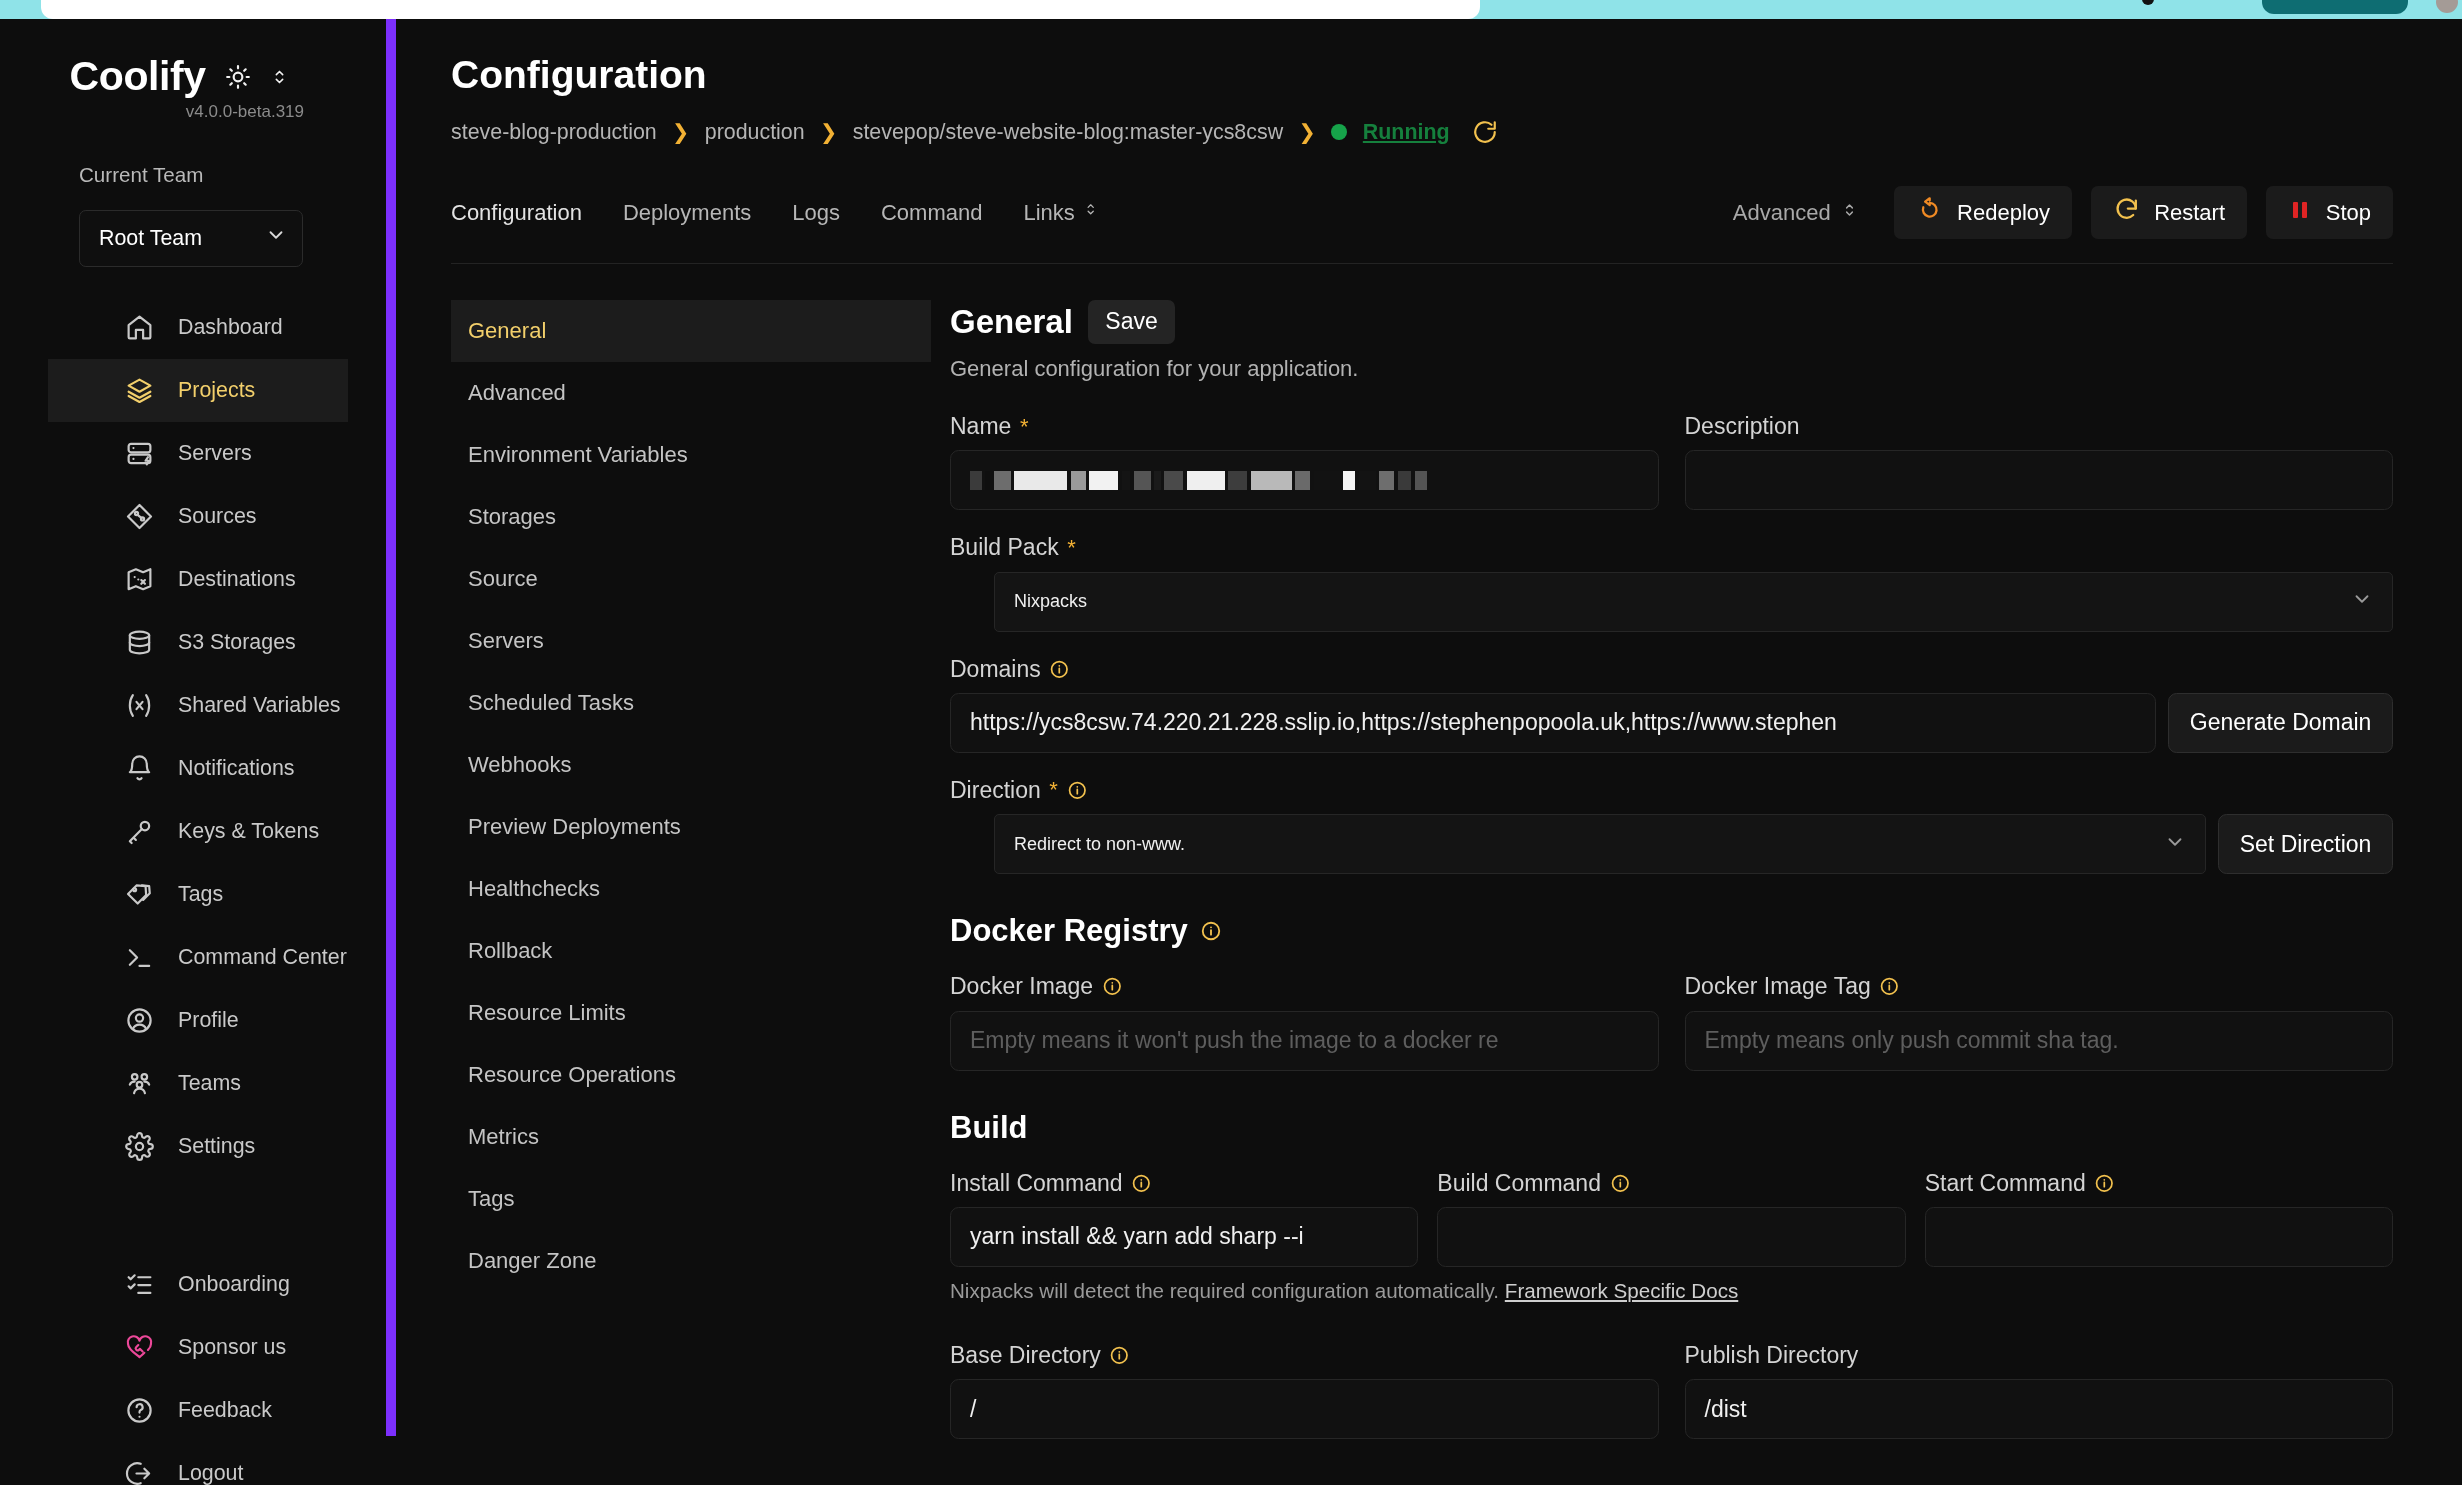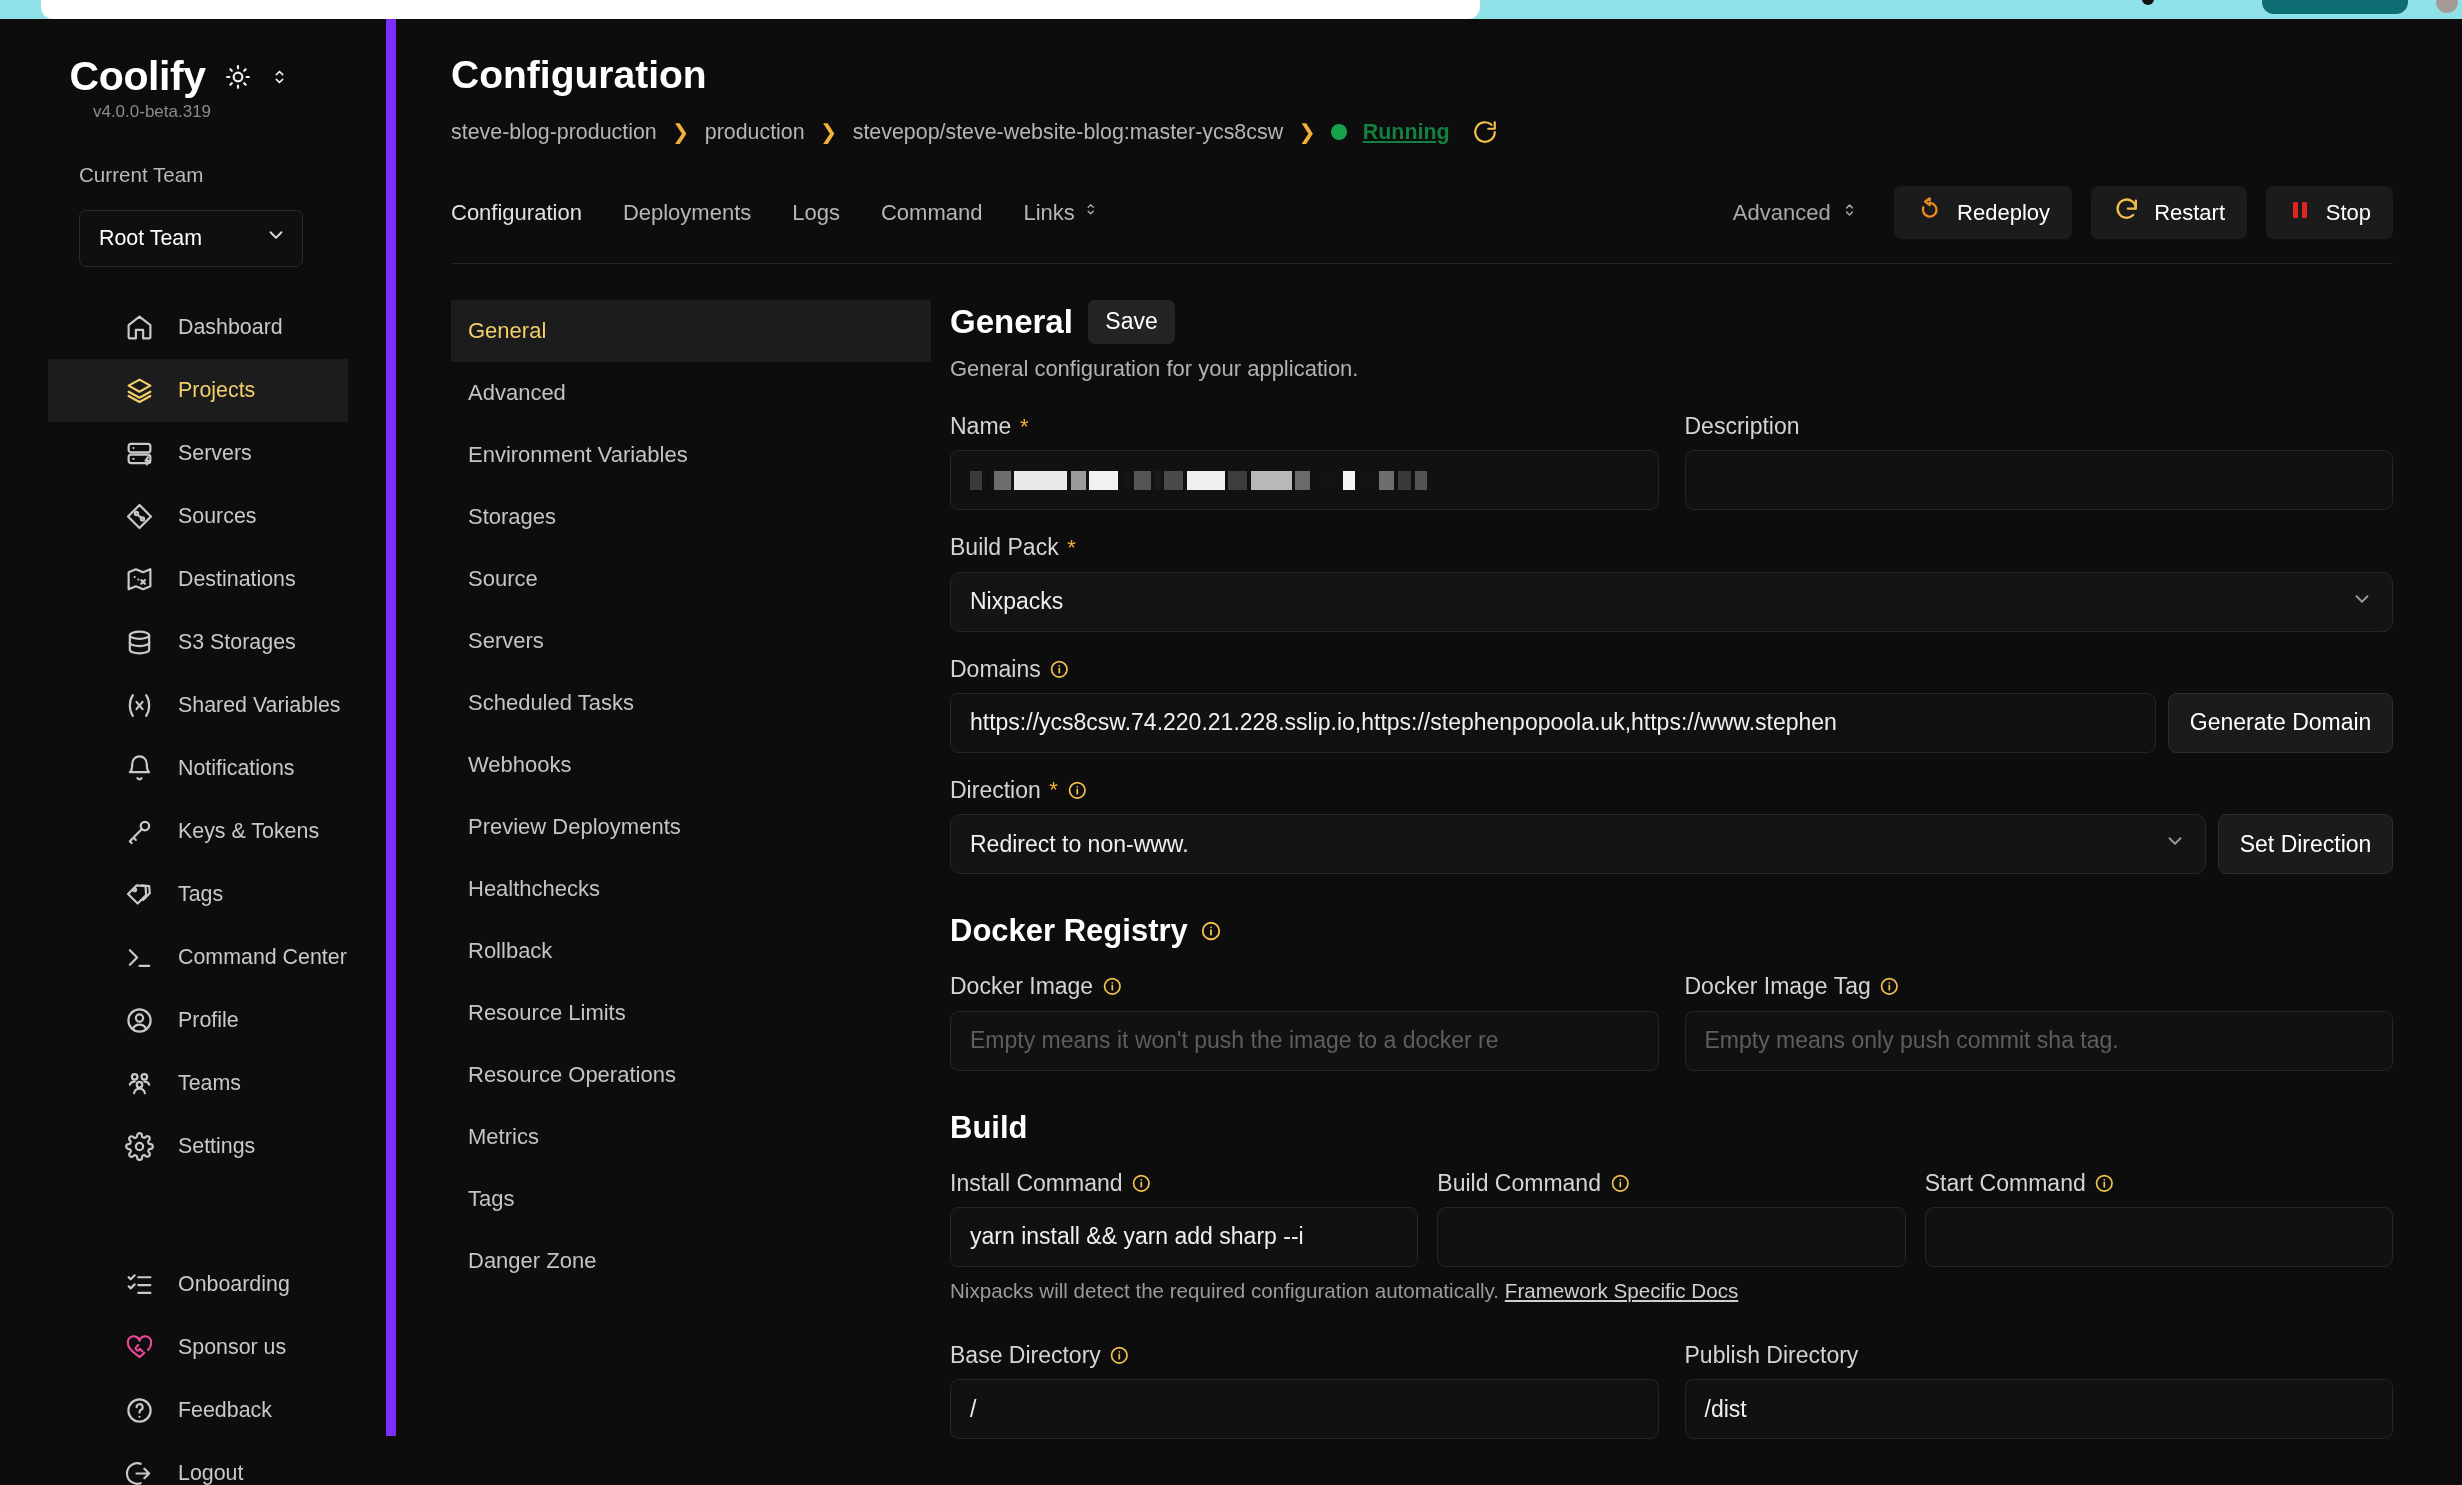--- a/index.html
+++ b/index.html
@@ -36,21 +36,21 @@
   
   #app { position: absolute; left: 0; top: 19px; width: 2462px; height: 1467px; background:#0d0d0d; }
 
   
   #sidebar {
     position: absolute; left: 0; top: 0; width: 348px; height: 1467px;
     background: #0d0d0d; padding-top: 34px;
   }
   .brand-row { display: flex; align-items: center; justify-content: center; gap: 19px; padding-left: 10.3px;}
   .brand-name { font-size: 41px; font-weight: bold; color: #fff; letter-spacing: -0.4px; }
-  .brand-version { text-align: center; color: #8b8b8b; font-size: 17px; margin-top: 1.7px; padding-right: 44px;}
+  .brand-version { text-align: right; color: #8b8b8b; font-size: 17px; margin-top: 1.7px; padding-right: 44px;}
   .icon-btn { color: #f1f1f1; display:inline-flex; align-items:center; }
 
   .team-label { color: #b9b9b9; font-size: 20.6px; margin: 41px 0 23px 79px; }
   .team-select {
     margin-left: 79px; width: 224px; height: 57px; border: 0.9px solid #2b2b2b;
     border-radius: 6.9px; background: #0f0f0f; color: #fff; font-size: 21.4px;
     display: flex; align-items: center; justify-content: space-between;
     padding: 0 15.4px 0 19px;
     gap: 33px;
   }
@@ -118,23 +118,24 @@
   .req { color: #f2b134; font-size: 22px; }
   .info-ico { color: #f2c14e; display:inline-flex; }
 
   .input {
     height: 60px; border: 0.9px solid #262626; border-radius: 8.6px; background: #111;
     color: #f0f0f0; font-size: 23px; display: flex; align-items: center; padding: 0 19px;
     overflow: hidden; white-space: nowrap;
   }
   .input.placeholder { color: #5e5e5e; }
   .select {
-    height: 60px; border: 0.9px solid #262626; border-radius: 10px; background: #141414;
-    color: #f0f0f0; font-size: 23px; display: flex; align-items: center; justify-content: space-between;
+    height: 60px; border: 0.9px solid #262626; border-radius: 5px; background: #141414;
+    color: #f0f0f0; font-size: 18px; display: flex; align-items: center; justify-content: space-between;
     padding: 0 19px;
+    margin-left: 44px;
   }
   .side-btn {
     height: 60px; border: 0.9px solid #2e2e2e; border-radius: 8.6px; background: #1b1b1b;
     color: #fff; font-size: 23px; display: flex; align-items: center; justify-content:center; padding: 0 20.6px;
     white-space: nowrap;
   }
   .redacted { display:flex; align-items:center; gap:0; height: 100%; }
 
   .row2 { display: grid; grid-template-columns: 1fr 1fr; gap: 26px; }
   .row3 { display: grid; grid-template-columns: 1fr 1fr 1fr; gap: 19px; }

